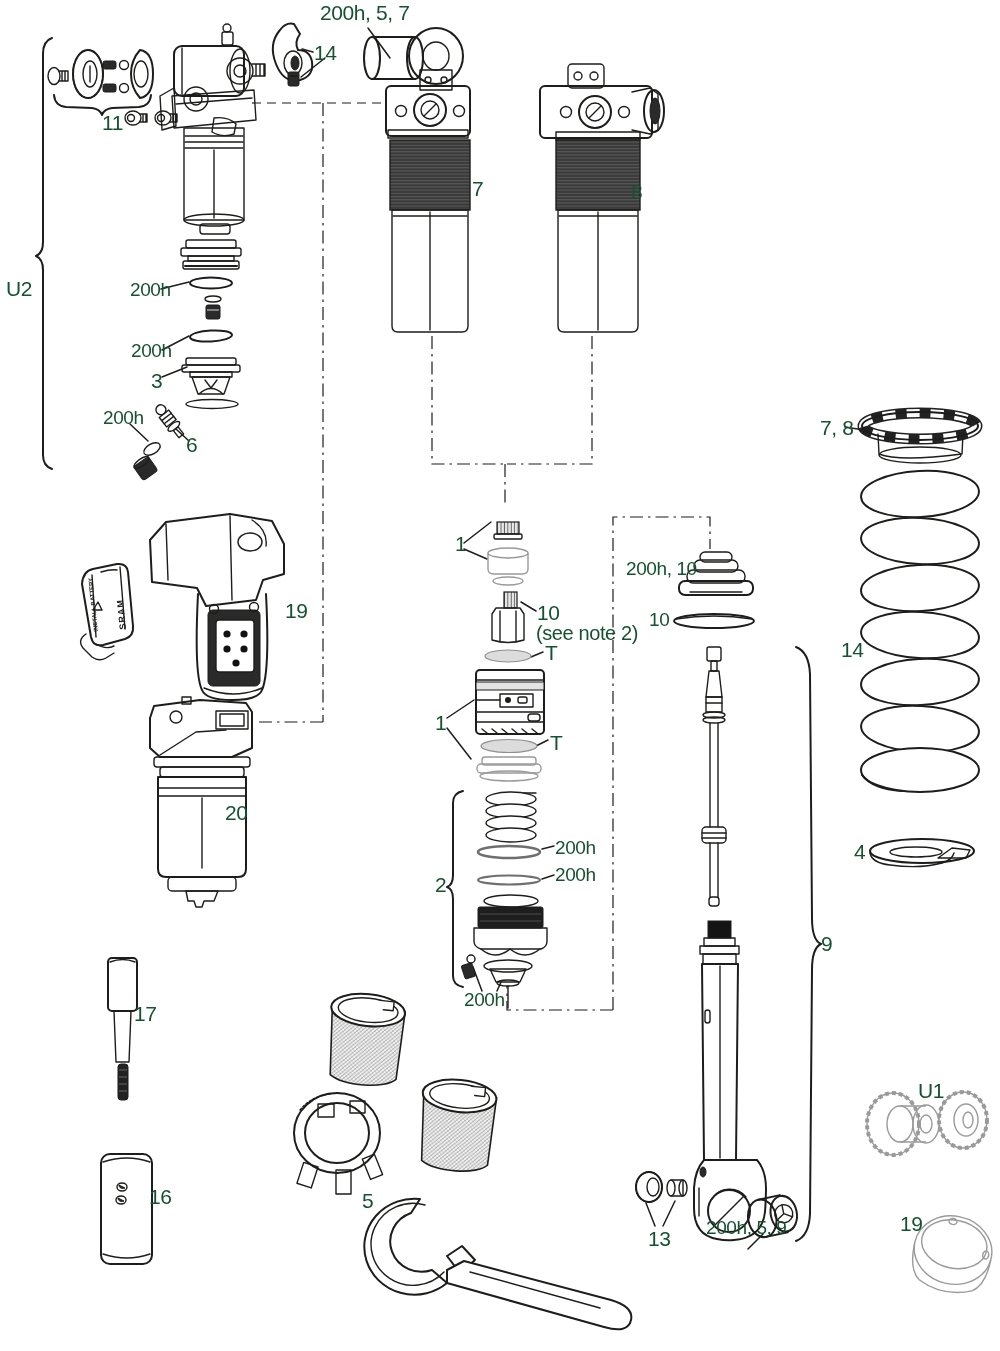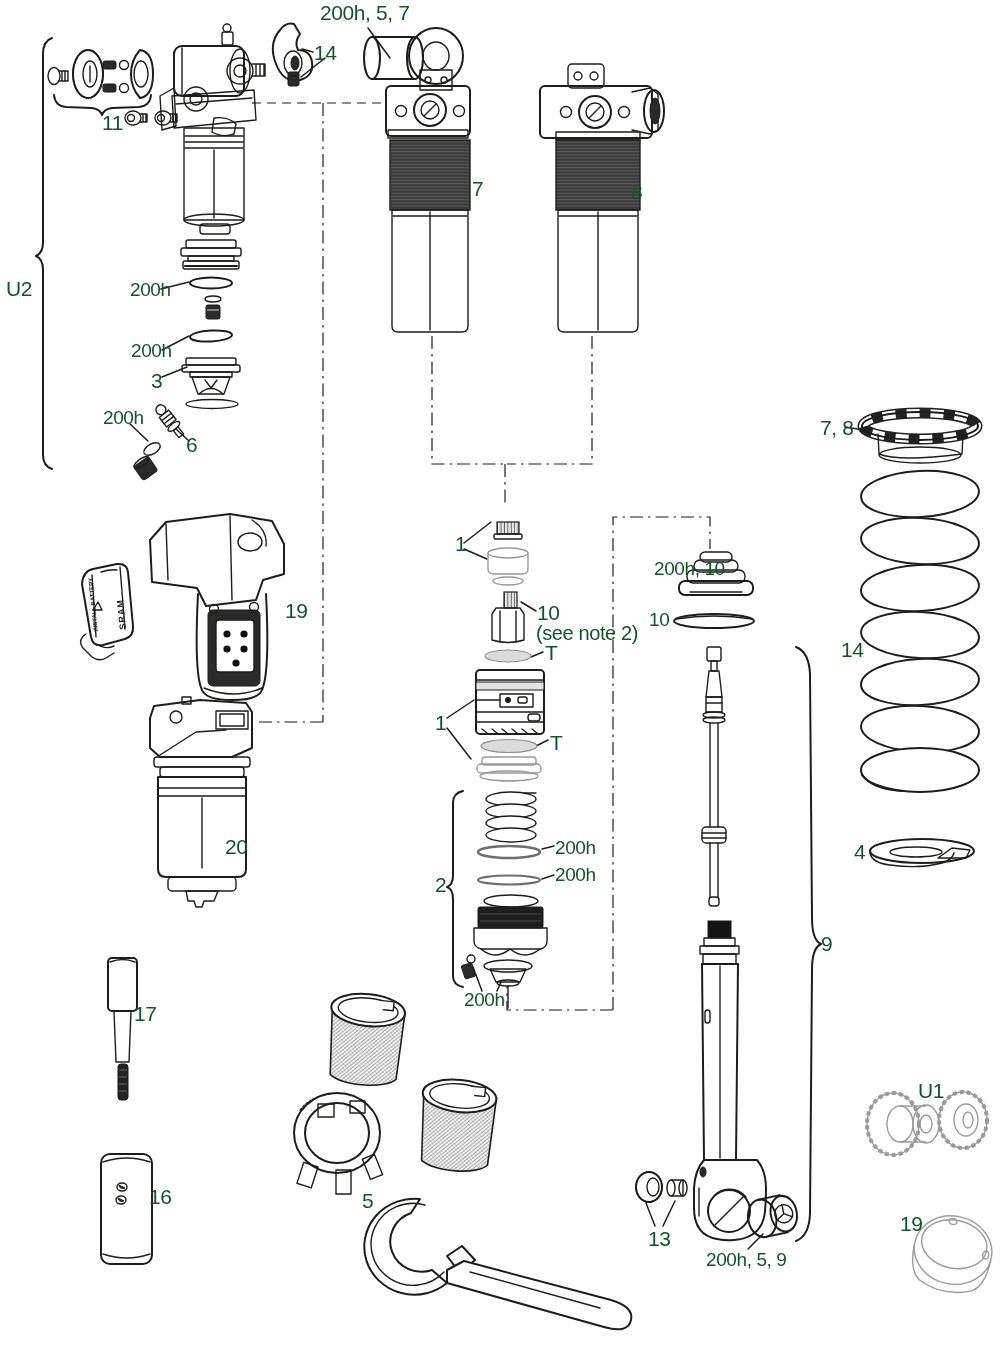--- a/index.html
+++ b/index.html
@@ -491,41 +491,41 @@
 <div class="lbl big" style="left:314px;top:42px;">14</div>
 <div class="lbl big" style="left:320px;top:2px;">200h, 5, 7</div>
 <div class="lbl big" style="left:472px;top:178px;">7</div>
 <div class="lbl big" style="left:631px;top:181px;">8</div>
 <div class="lbl" style="left:130px;top:280px;">200h</div>
 <div class="lbl" style="left:131px;top:341px;">200h</div>
 <div class="lbl big" style="left:151px;top:370px;">3</div>
 <div class="lbl" style="left:103px;top:408px;">200h</div>
 <div class="lbl big" style="left:186px;top:434px;">6</div>
 <div class="lbl big" style="left:285px;top:600px;">19</div>
-<div class="lbl big" style="left:225px;top:836px;">20</div>
+<div class="lbl big" style="left:225px;top:802px;">20</div>
 <div class="lbl big" style="left:455px;top:533px;">1</div>
 <div class="lbl big" style="left:537px;top:602px;">10</div>
 <div class="lbl note" style="left:536px;top:623px;">(see note 2)</div>
 <div class="lbl big" style="left:545px;top:642px;">T</div>
 <div class="lbl big" style="left:435px;top:712px;">1</div>
 <div class="lbl big" style="left:550px;top:732px;">T</div>
 <div class="lbl big" style="left:435px;top:874px;">2</div>
 <div class="lbl" style="left:555px;top:838px;">200h</div>
 <div class="lbl" style="left:555px;top:865px;">200h</div>
 <div class="lbl" style="left:464px;top:990px;">200h</div>
-<div class="lbl" style="left:626px;top:559px;margin-left:28px;">200h, 10</div>
+<div class="lbl" style="left:626px;top:559px;">200h, 10</div>
 <div class="lbl" style="left:649px;top:610px;">10</div>
 <div class="lbl big" style="left:820px;top:417px;">7, 8</div>
 <div class="lbl big" style="left:841px;top:631px;margin-top:8px;">14</div>
 <div class="lbl big" style="left:854px;top:841px;">4</div>
 <div class="lbl big" style="left:821px;top:933px;">9</div>
 <div class="lbl big" style="left:134px;top:1003px;text-align:center;">17</div>
 <div class="lbl big" style="left:149px;top:1186px;">16</div>
 <div class="lbl big" style="left:362px;top:1190px;">5</div>
 <div class="lbl big" style="left:648px;top:1228px;text-align:center;">13</div>
-<div class="lbl" style="left:706px;top:1250px;">200h, 5, 9</div>
+<div class="lbl" style="left:706px;top:1218px;">200h, 5, 9</div>
 <div class="lbl big" style="left:918px;top:1080px;">U1</div>
 <div class="lbl big" style="left:900px;top:1213px;">19</div>
 
 <div class="vtxt" style="left:93px;top:632px;font-size:6px;transform:rotate(-96deg);">INSTALL BATTERY</div>
 <div class="vtxt" style="left:118px;top:630px;font-size:9px;letter-spacing:1px;transform:rotate(-96deg);">SRAM</div>
 
 </div>
 
 </body></html>

